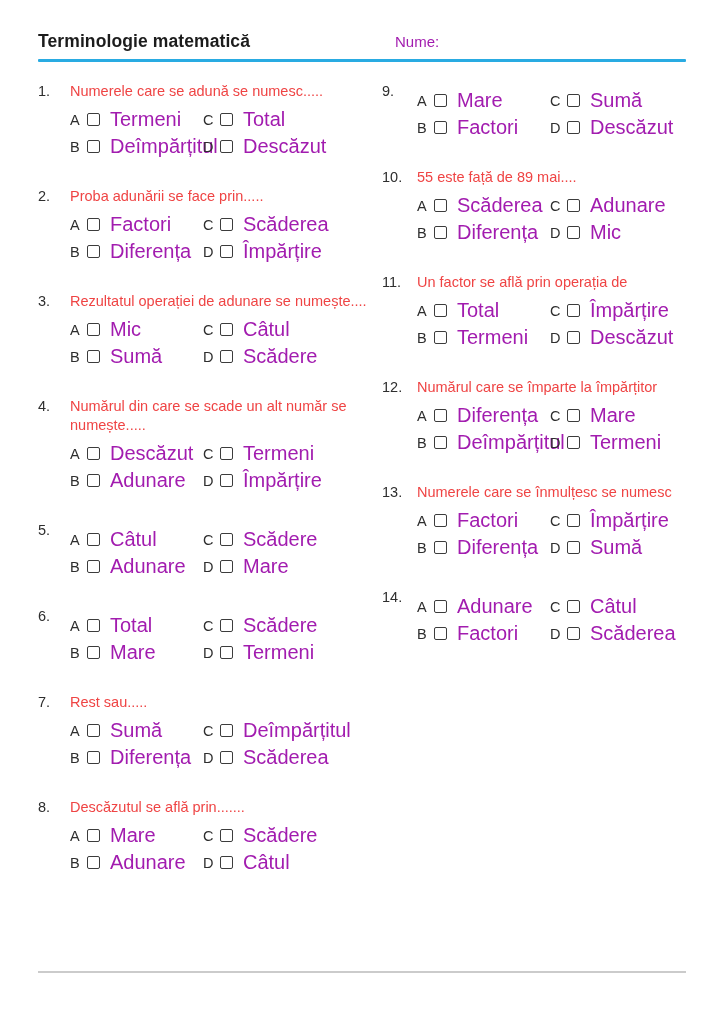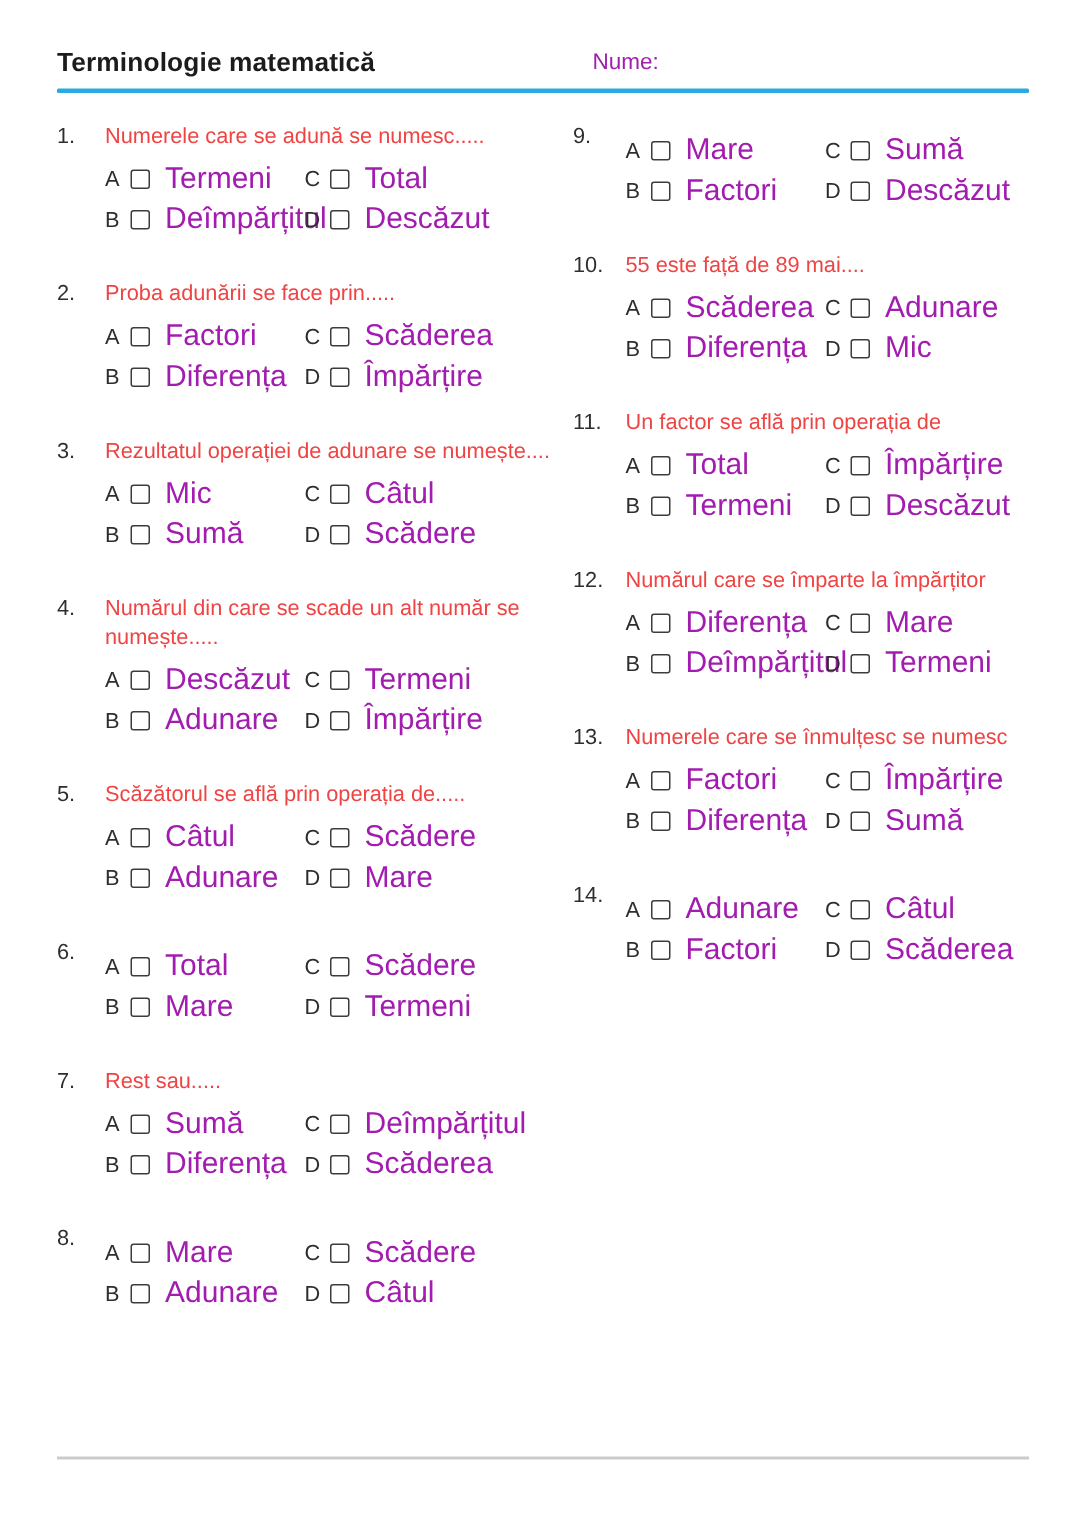--- a/index.html
+++ b/index.html
@@ -186,21 +186,20 @@
           <span class="checkbox"></span>
           <span class="opt-label">Împărțire</span>
         </div>
       </div>
     </div>
   </div>
 
   <div class="question">
     <div class="q-number">5.</div>
     <div class="q-body">
-      <div class="q-text">Scăzătorul se află prin operația de.....</div>
       <div class="q-options">
         <div class="opt">
           <span class="opt-letter">A</span>
           <span class="checkbox"></span>
           <span class="opt-label">Câtul</span>
         </div>
         <div class="opt">
           <span class="opt-letter">B</span>
           <span class="checkbox"></span>
           <span class="opt-label">Adunare</span>
@@ -272,20 +271,21 @@
           <span class="checkbox"></span>
           <span class="opt-label">Scăderea</span>
         </div>
       </div>
     </div>
   </div>
 
   <div class="question">
     <div class="q-number">8.</div>
     <div class="q-body">
+      <div class="q-text">Descăzutul se află prin.......</div>
       <div class="q-options">
         <div class="opt">
           <span class="opt-letter">A</span>
           <span class="checkbox"></span>
           <span class="opt-label">Mare</span>
         </div>
         <div class="opt">
           <span class="opt-letter">B</span>
           <span class="checkbox"></span>
           <span class="opt-label">Adunare</span>

